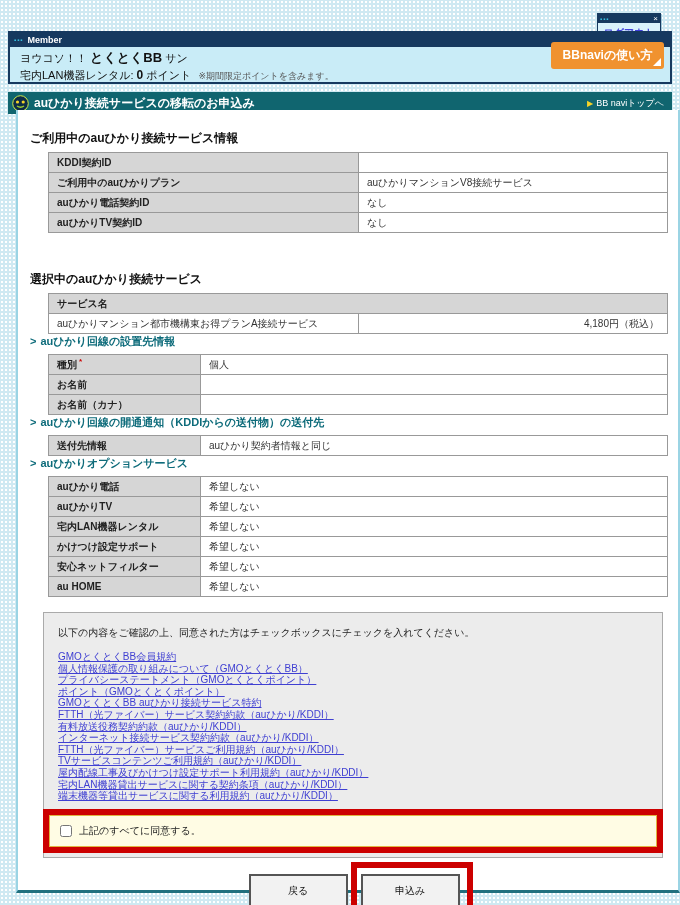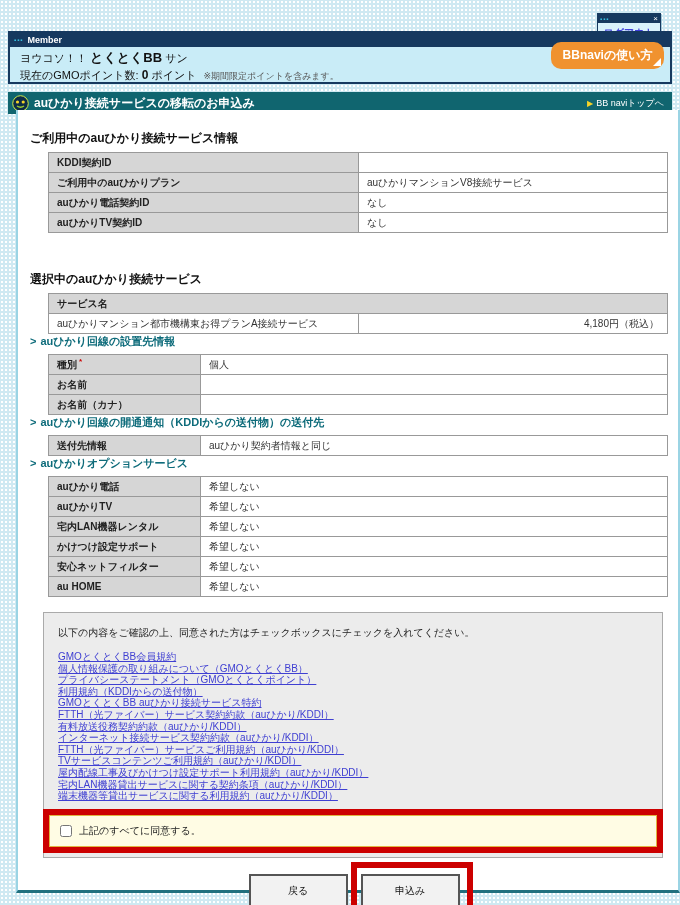--- a/index.html
+++ b/index.html
@@ -30,21 +30,21 @@
   .member-bar { height:14px; background:#16395f; color:#fff; font-size:9px; font-weight:bold;
     display:flex; align-items:center; padding:0 4px; }
   .member-bar .dots { color:#39c7e6; font-size:6px; margin-right:4px; letter-spacing:1px; }
   .member-body { position:relative; height:35px; padding:2px 0 0 10px; }
   .welcome-line { font-size:11px; color:#111; }
   .welcome-line .bb { font-size:13px; font-weight:bold; }
   .points-line { font-size:11px; color:#111; margin-top:1px; }
   .points-line b { font-size:12px; }
   .points-line .note { font-size:9px; color:#555; margin-left:4px; }
   .bbnavi-btn { position:absolute; right:6px; top:-5px; width:113px; height:27px;
-    background:#f0922f; border-radius:10px; color:#fff; font-size:12px; font-weight:bold;
+    background:#f0922f; border-radius:3px; color:#fff; font-size:12px; font-weight:bold;
     display:flex; align-items:center; justify-content:center; cursor:pointer; }
   .bbnavi-btn .tri { position:absolute; right:3px; bottom:3px; width:0; height:0;
     border-left:8px solid transparent; border-bottom:8px solid #fff; }
 
   
   .title-bar { position:absolute; top:92px; left:8px; width:664px; height:22px;
     background:#10656f; display:flex; align-items:center; padding:0 8px 0 4px; }
   .title-icon { display:flex; margin-right:5px; }
   .title-text { color:#fff; font-size:12px; font-weight:bold; flex:1; }
   .title-link { color:#fff; font-size:9px; cursor:pointer; display:flex; align-items:center; gap:3px; }
@@ -110,21 +110,21 @@
       <span class="dots">▪▪▪</span>
       <span>Member</span>
     </div>
     <div class="member-body">
       <div class="welcome-line">
         <span>ヨウコソ！！</span>
         <span class="bb">とくとくBB</span>
         <span>サン</span>
       </div>
       <div class="points-line">
-        <span>現在のGMOポイント数:</span>
+        <span>宅内LAN機器レンタル:</span>
         <b>0</b>
         <span>ポイント</span>
         <span class="note">※期間限定ポイントを含みます。</span>
       </div>
       <div class="bbnavi-btn">
         <span>BBnaviの使い方</span>
         <span class="tri"></span>
       </div>
     </div>
   </div>
@@ -245,21 +245,21 @@
       </tr>
     </tbody>
       </table>
 
     <div class="agree-box">
       <p>以下の内容をご確認の上、同意された方はチェックボックスにチェックを入れてください。</p>
       <div class="agree-links">
         <a>GMOとくとくBB会員規約</a>
         <a>個人情報保護の取り組みについて（GMOとくとくBB）</a>
         <a>プライバシーステートメント（GMOとくとくポイント）</a>
-        <a>利用規約（KDDIからの送付物）</a>
+        <a>ポイント（GMOとくとくポイント）</a>
         <a>GMOとくとくBB auひかり接続サービス特約</a>
         <a>FTTH（光ファイバー）サービス契約約款（auひかり/KDDI）</a>
         <a>有料放送役務契約約款（auひかり/KDDI）</a>
         <a>インターネット接続サービス契約約款（auひかり/KDDI）</a>
         <a>FTTH（光ファイバー）サービスご利用規約（auひかり/KDDI）</a>
         <a>TVサービスコンテンツご利用規約（auひかり/KDDI）</a>
         <a>屋内配線工事及びかけつけ設定サポート利用規約（auひかり/KDDI）</a>
         <a>宅内LAN機器貸出サービスに関する契約条項（auひかり/KDDI）</a>
         <a>端末機器等貸出サービスに関する利用規約（auひかり/KDDI）</a>
       </div>

